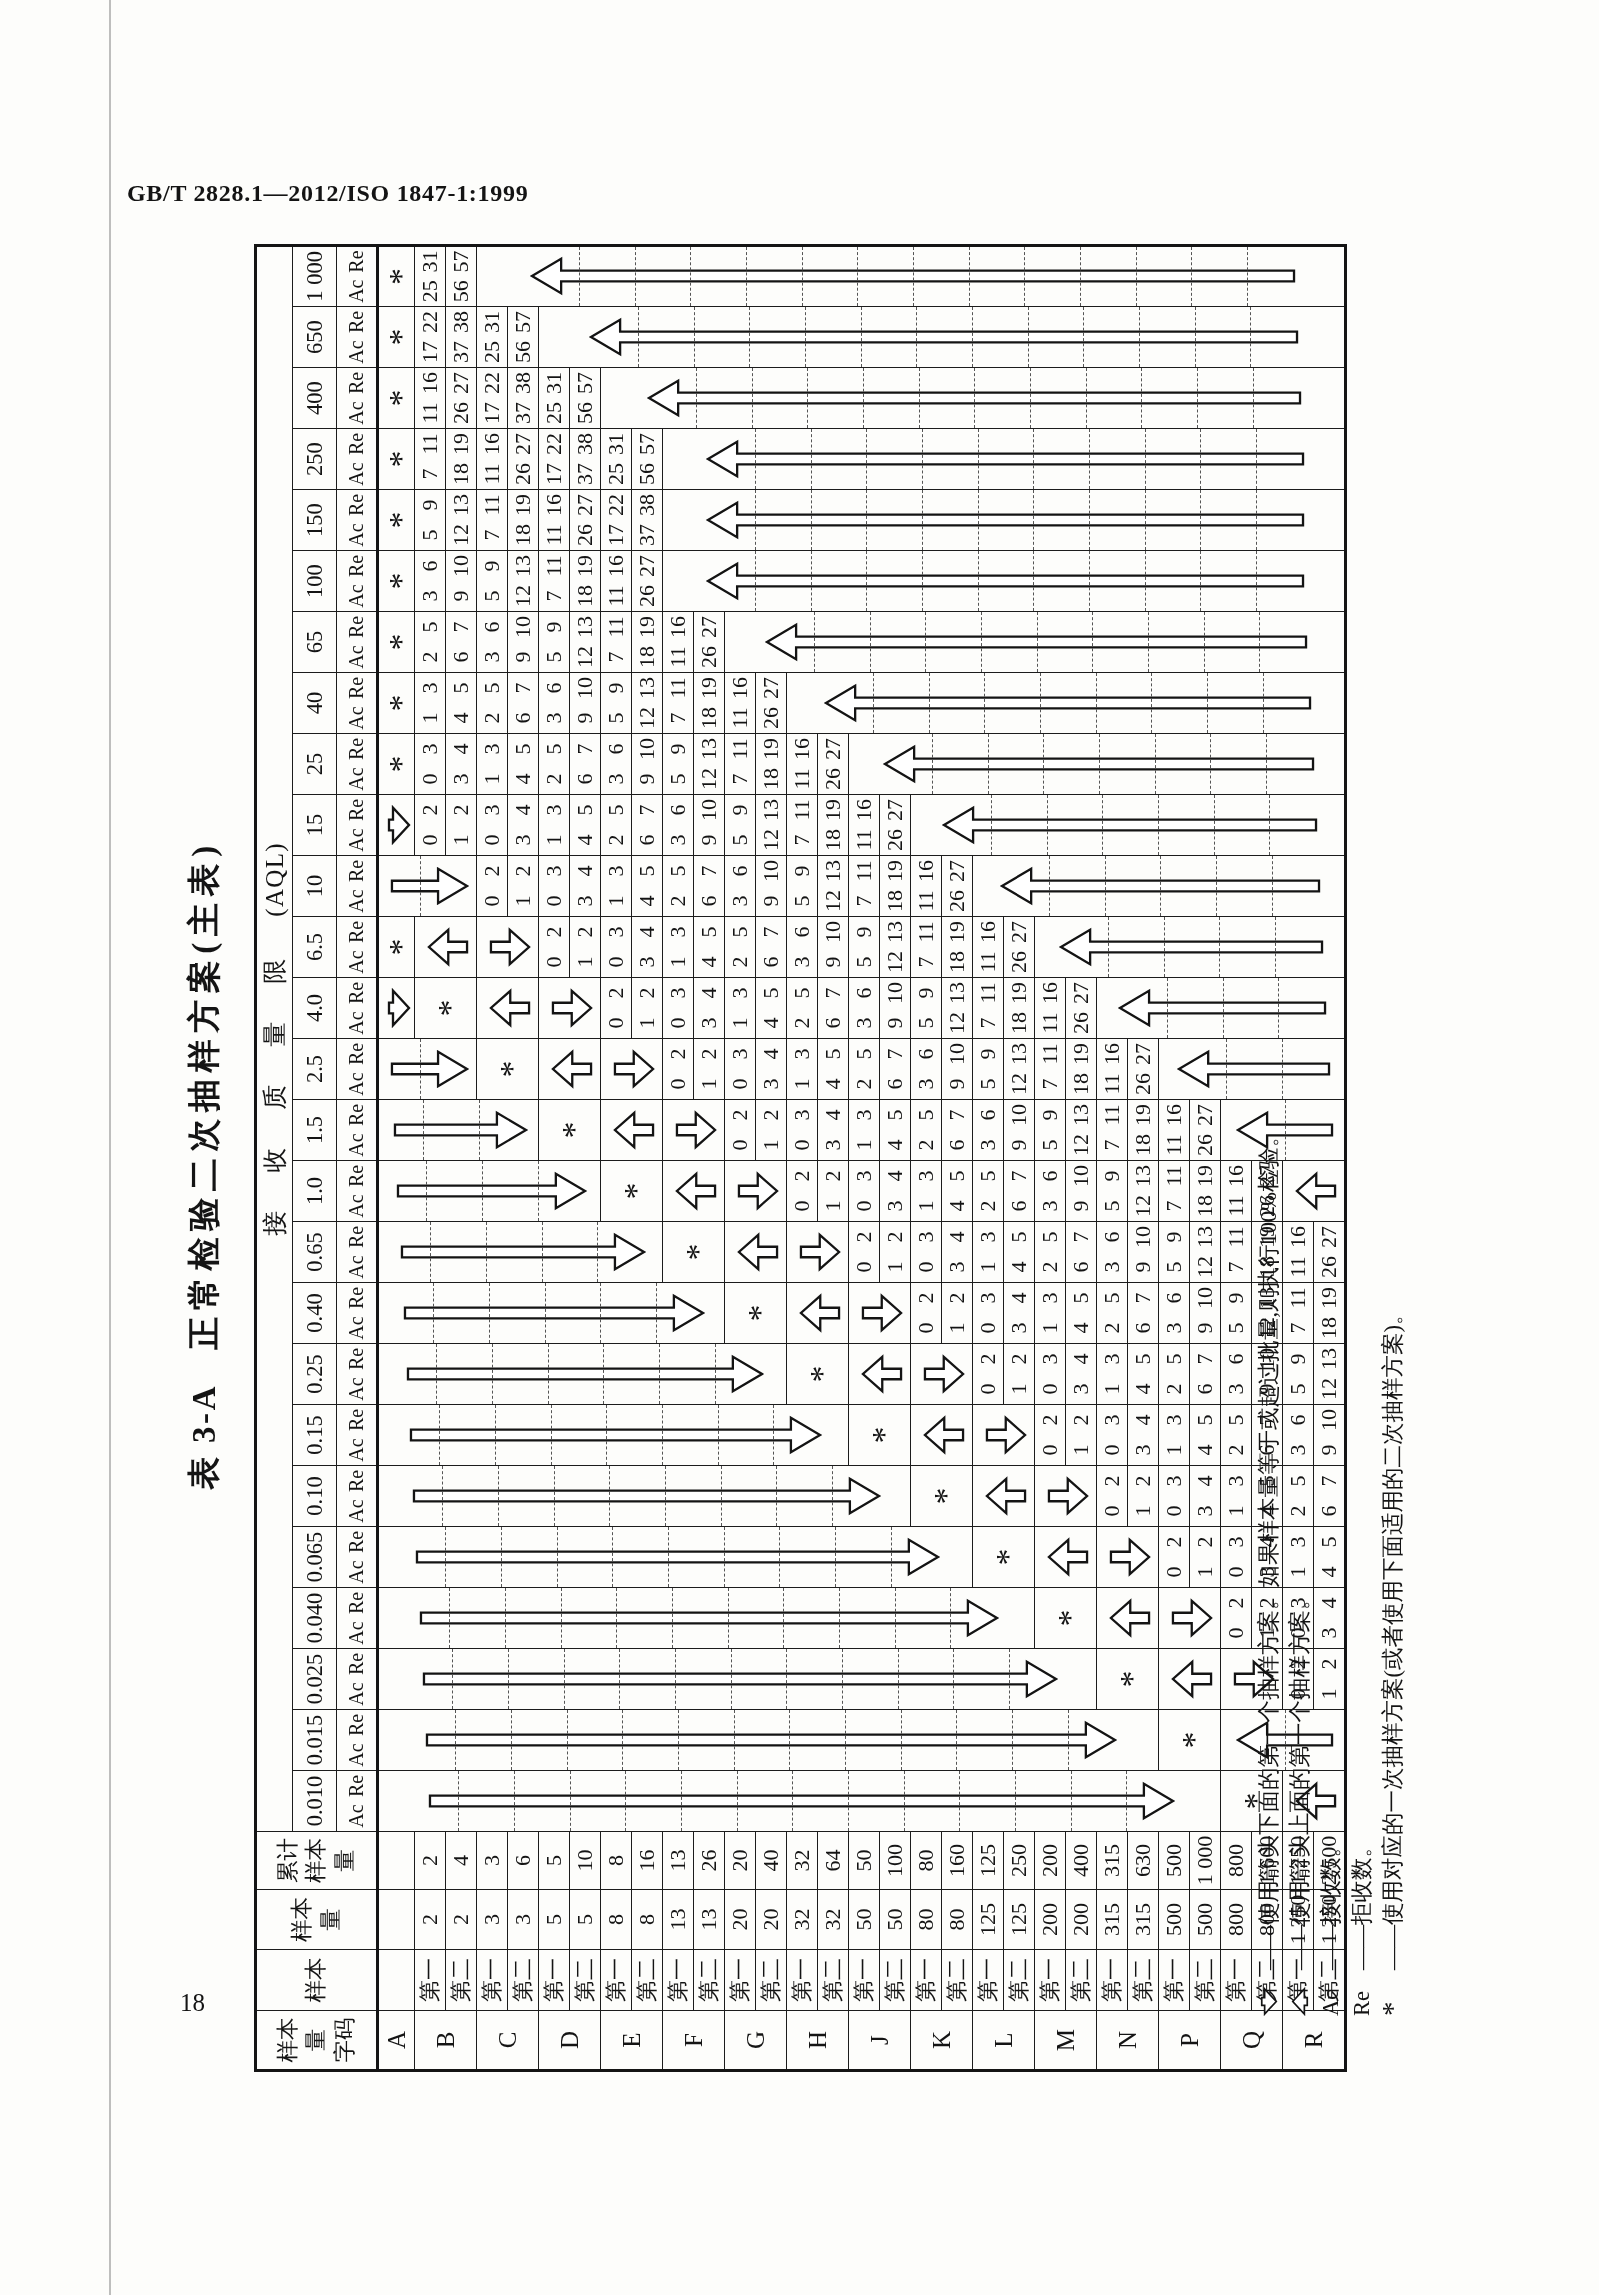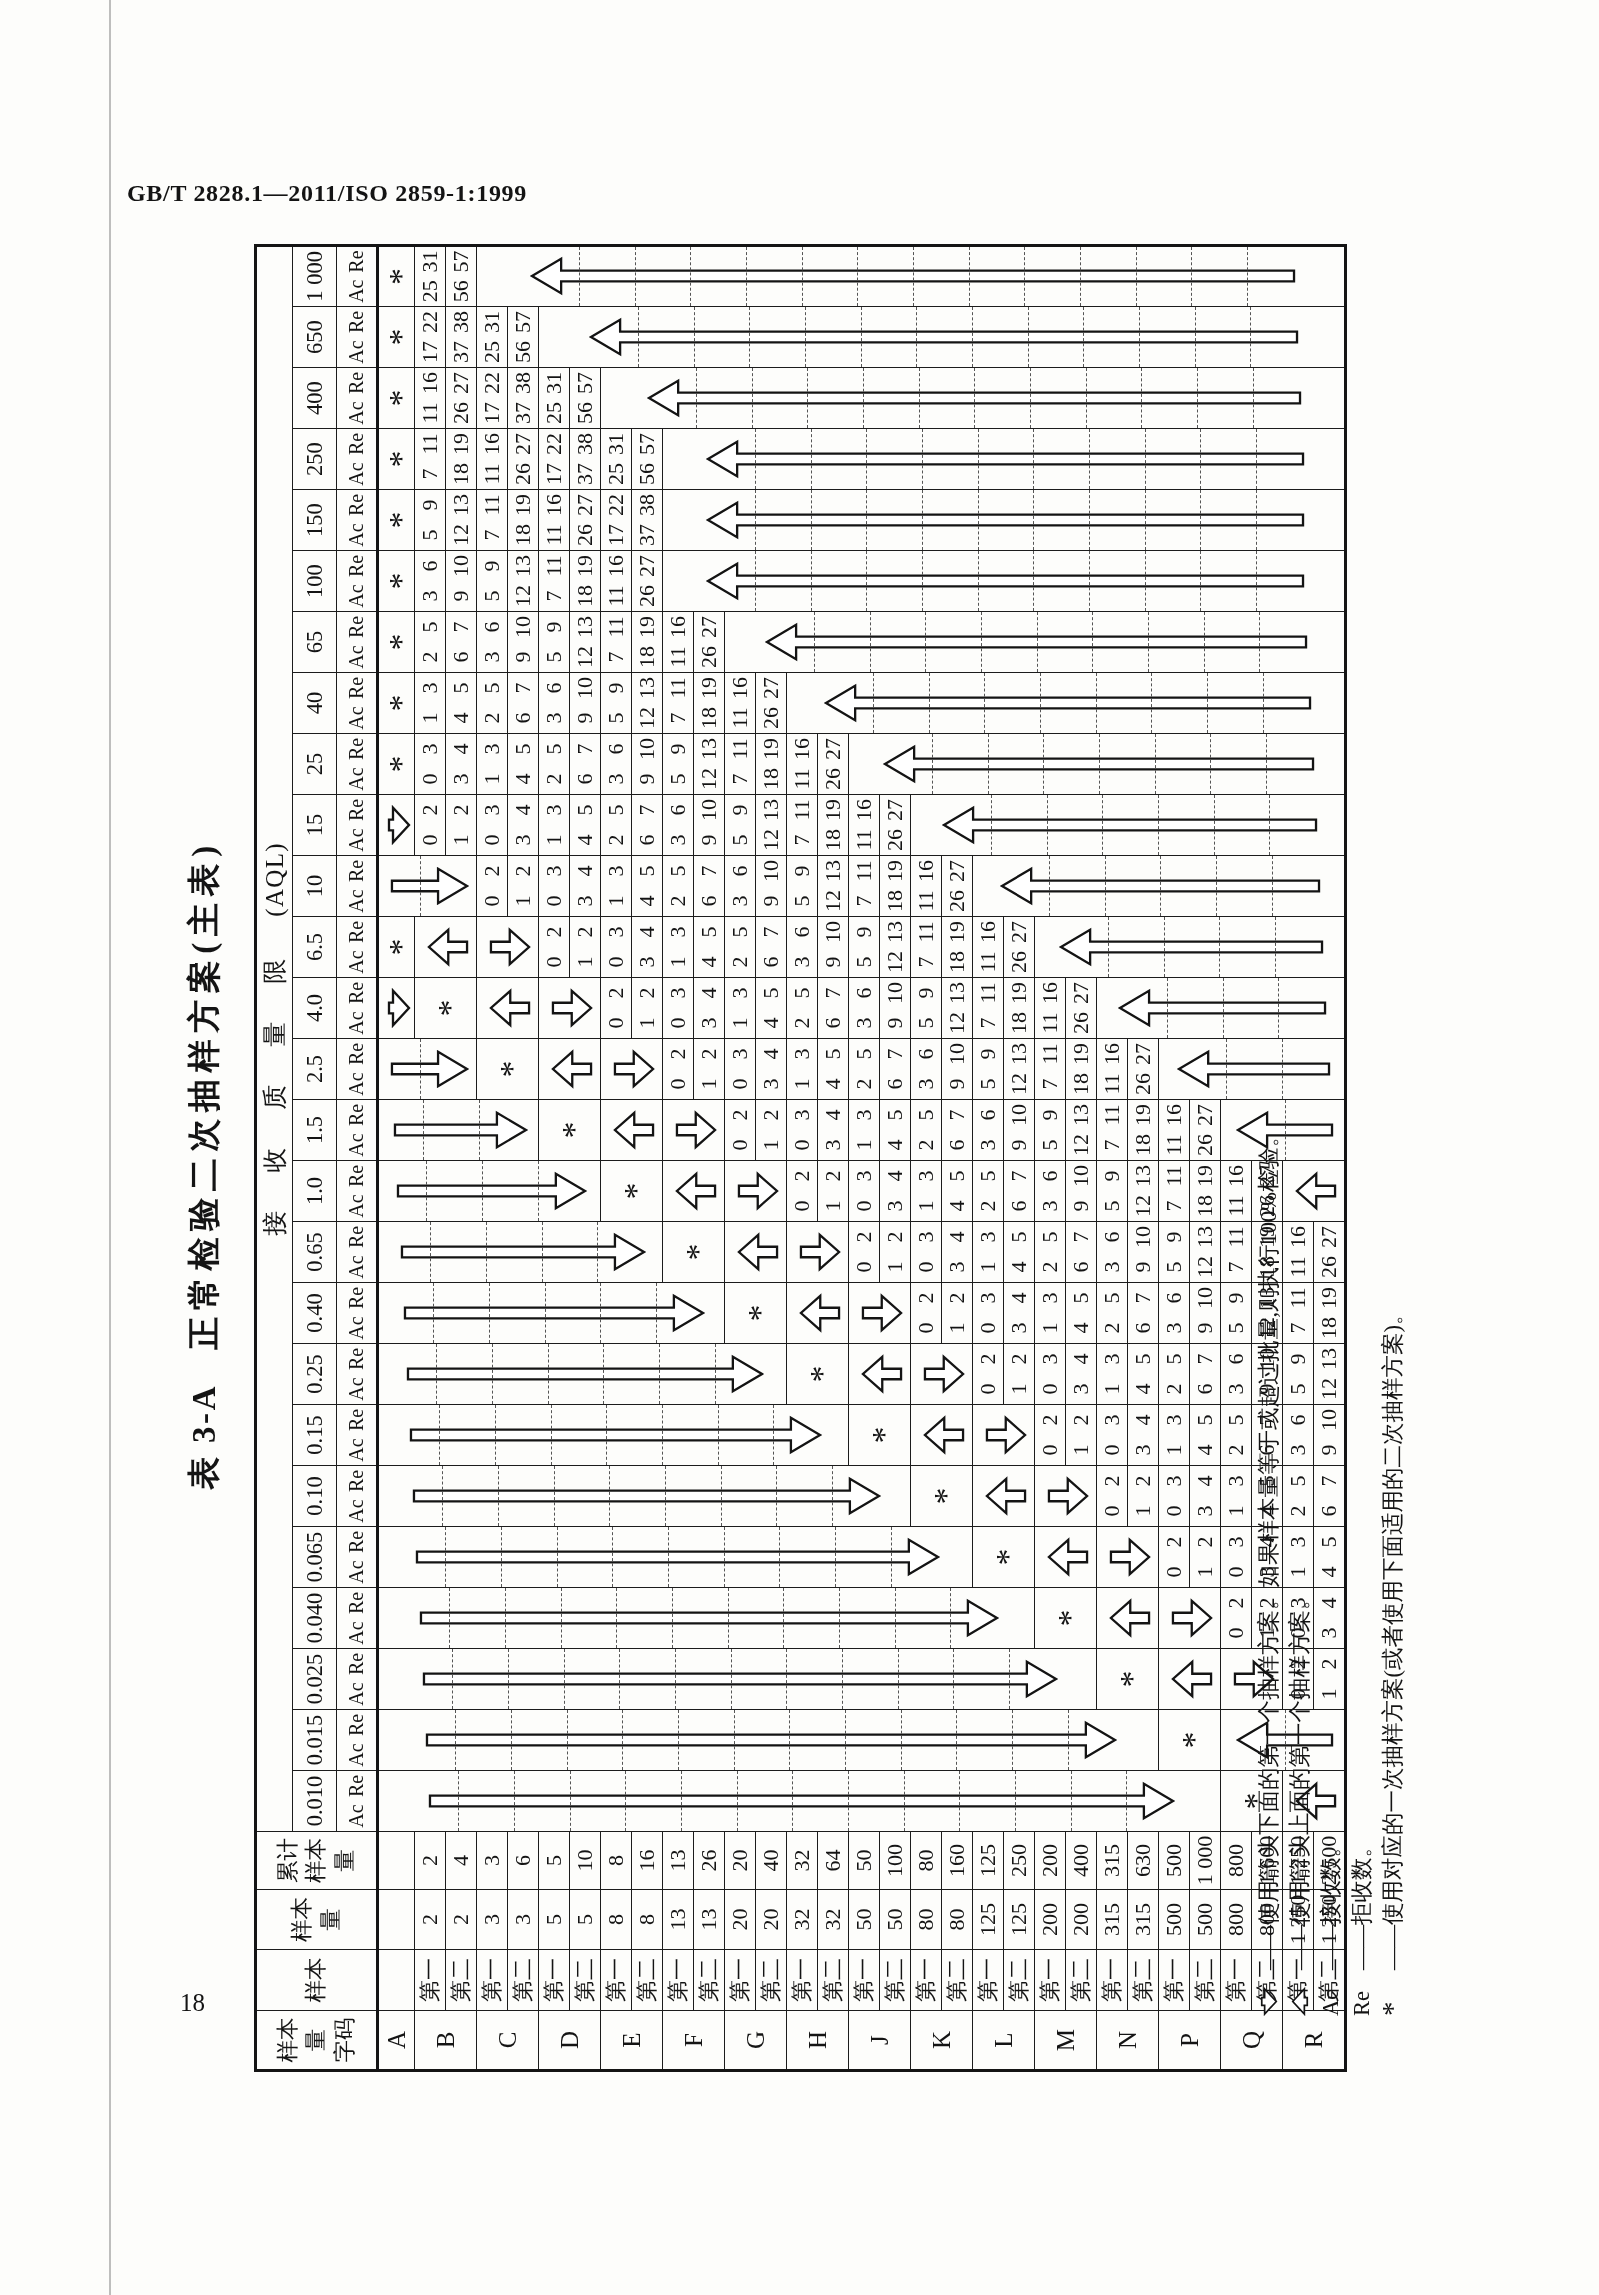--- a/index.html
+++ b/index.html
@@ -44,21 +44,21 @@
   .fline{display:flex;align-items:center;height:31px;white-space:nowrap;}
   .fsym{display:inline-flex;width:46px;justify-content:flex-start;align-items:center;font-size:22.5px;}
   .fsym .stxt{font-size:22.5px;}
   .fsym .star{font-size:29px;transform:none;}
 </style>
 </head>
 <body>
 
 <div id="page">
   <div id="scan-edge"></div>
-  <div id="doc-code">GB/T 2828.1—2011/ISO 2859-1:1999</div>
+  <div id="doc-code">GB/T 2828.1—2012/ISO 1847-1:1999</div>
   <div id="page-num">18</div>
 
   <div id="rot">
     <div id="tbl-title">
       <span class="tp">表 3-A</span><span class="tm">正常检验二次抽样方案(主表)</span>
     </div>
     <table class="main" id="main-table">
         <colgroup>
           <col style="width:60px">
           <col style="width:61px">

